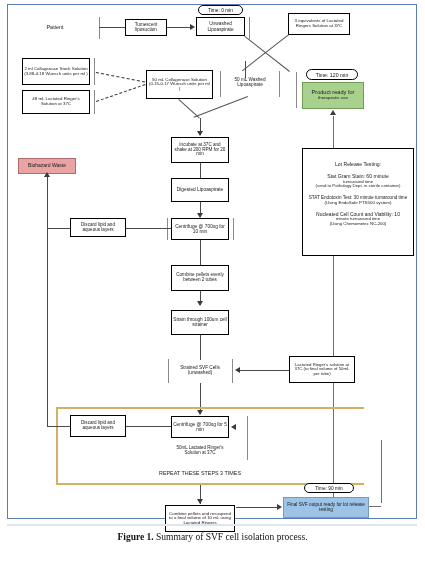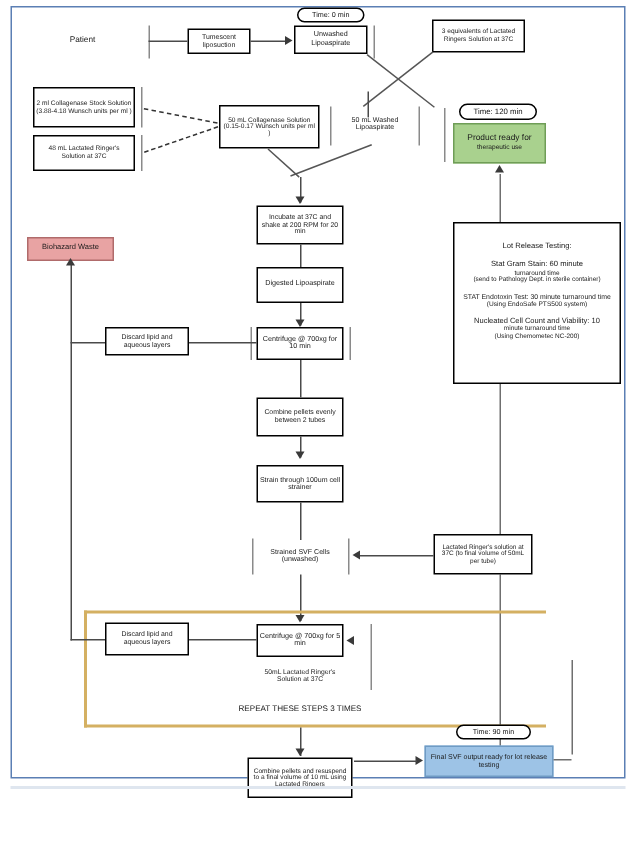--- a/index.html
+++ b/index.html
@@ -228,14 +228,17 @@
   <div class="node box-blue" style="left:283px;top:497px;width:86px;height:21px;font-size:4.7px;">
     <span class="t">Final SVF output ready for lot release testing</span>
   </div>
   <div class="arrow-r" style="left:277px;top:504px;"></div>
   <div class="ln lnh" style="left:236px;top:507px;width:42px;"></div>
 
   <div class="ln lnv" style="left:381px;top:440px;height:63px;background:#6f6f6f;"></div>
   <div class="ln lnh" style="left:369px;top:506px;width:12px;background:#6f6f6f;"></div>
 
   <div class="topline"></div>
+  <div class="caption">
+    <b>Figure 1.</b><span> Summary of SVF cell isolation process.</span>
+  </div>
 
 </div>
 
 </body></html>

